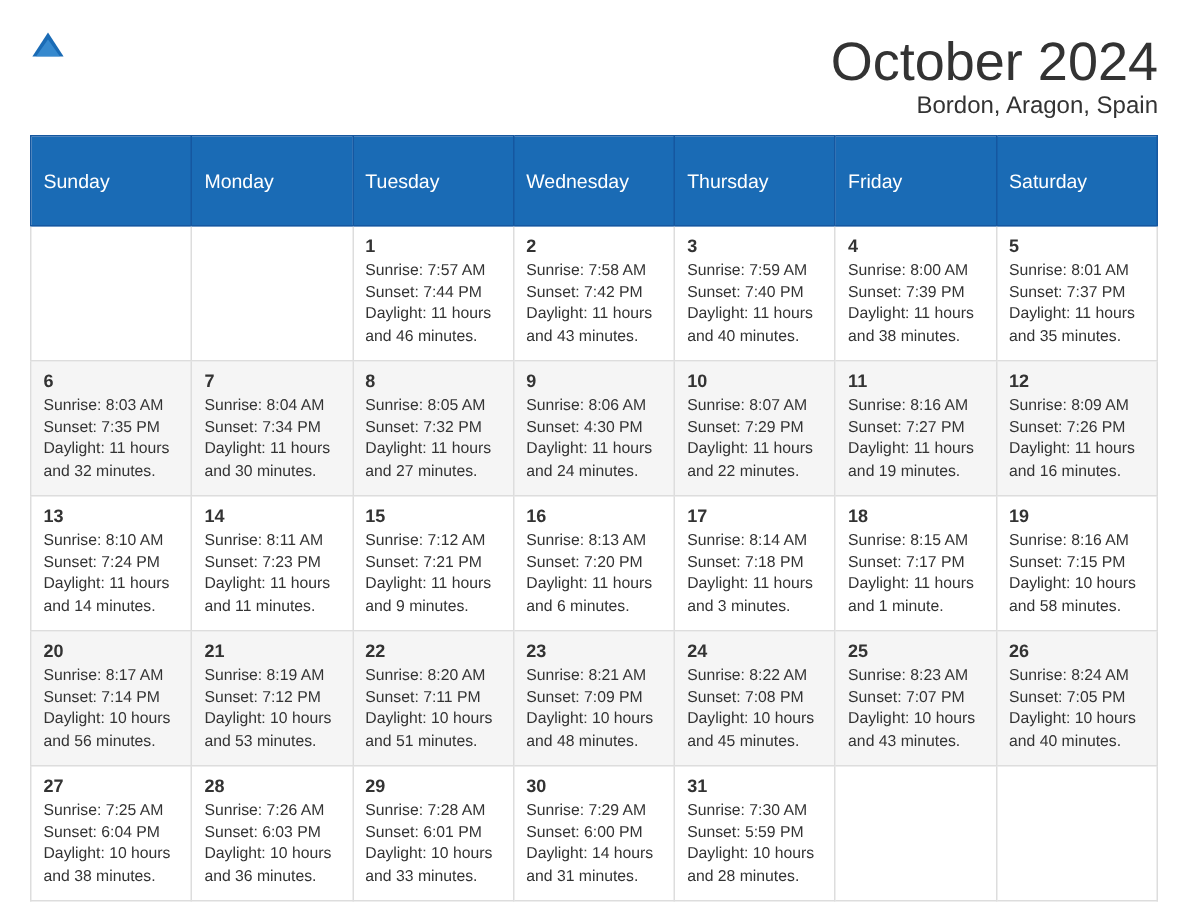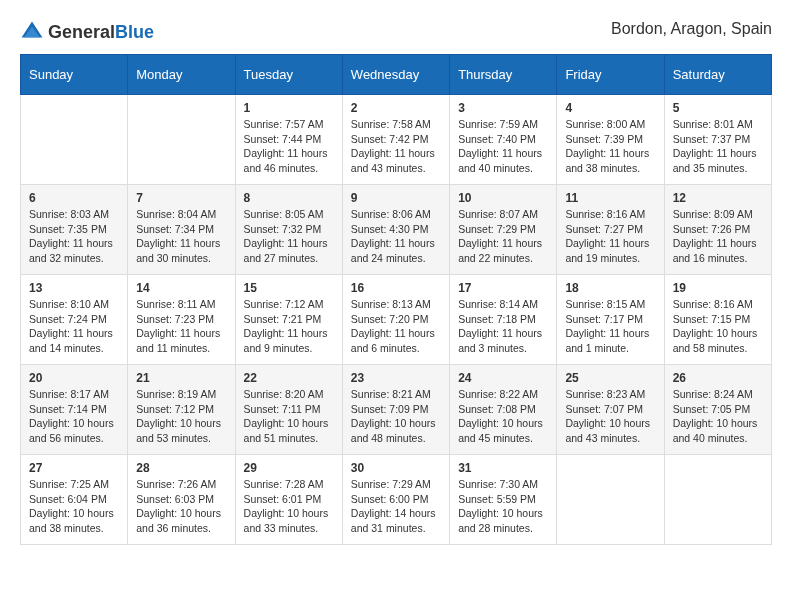--- a/index.html
+++ b/index.html
@@ -48,21 +48,21 @@
       color: #333;
     }
     .calendar-table {
       width: 100%;
       border-collapse: collapse;
       border: 1px solid #ccc;
     }
     .calendar-table thead tr th {
       background-color: #1a6bb5;
       color: #fff;
-      padding: 12px 8px;
+      padding: 22px 8px;
       font-size: 13px;
       font-weight: normal;
       text-align: left;
       border: 1px solid #1557a0;
     }
     .calendar-table tbody tr td {
       vertical-align: top;
       padding: 6px 8px;
       font-size: 11px;
       color: #333;
@@ -94,25 +94,23 @@
   </style>
 </head>
 <body>
 
 <div class="header-section">
   <div class="logo">
     <svg class="logo-icon" viewBox="0 0 30 30" xmlns="http://www.w3.org/2000/svg">
       <polygon points="15,2 28,22 2,22" fill="#1a6bb5"></polygon>
       <polygon points="15,8 25,22 5,22" fill="#4a9de0" opacity="0.6"></polygon>
     </svg>
-    <div>
-      <span class="logo-text-general">General</span><span class="logo-text-blue">Blue</span>
-    </div>
   </div>
   <div class="title-section">
+    <div class="month-title">October 2024</div>
     <div class="location">Bordon, Aragon, Spain</div>
   </div>
 </div>
 
 <table class="calendar-table">
   <thead>
     <tr>
       <th>Sunday</th>
       <th>Monday</th>
       <th>Tuesday</th>

